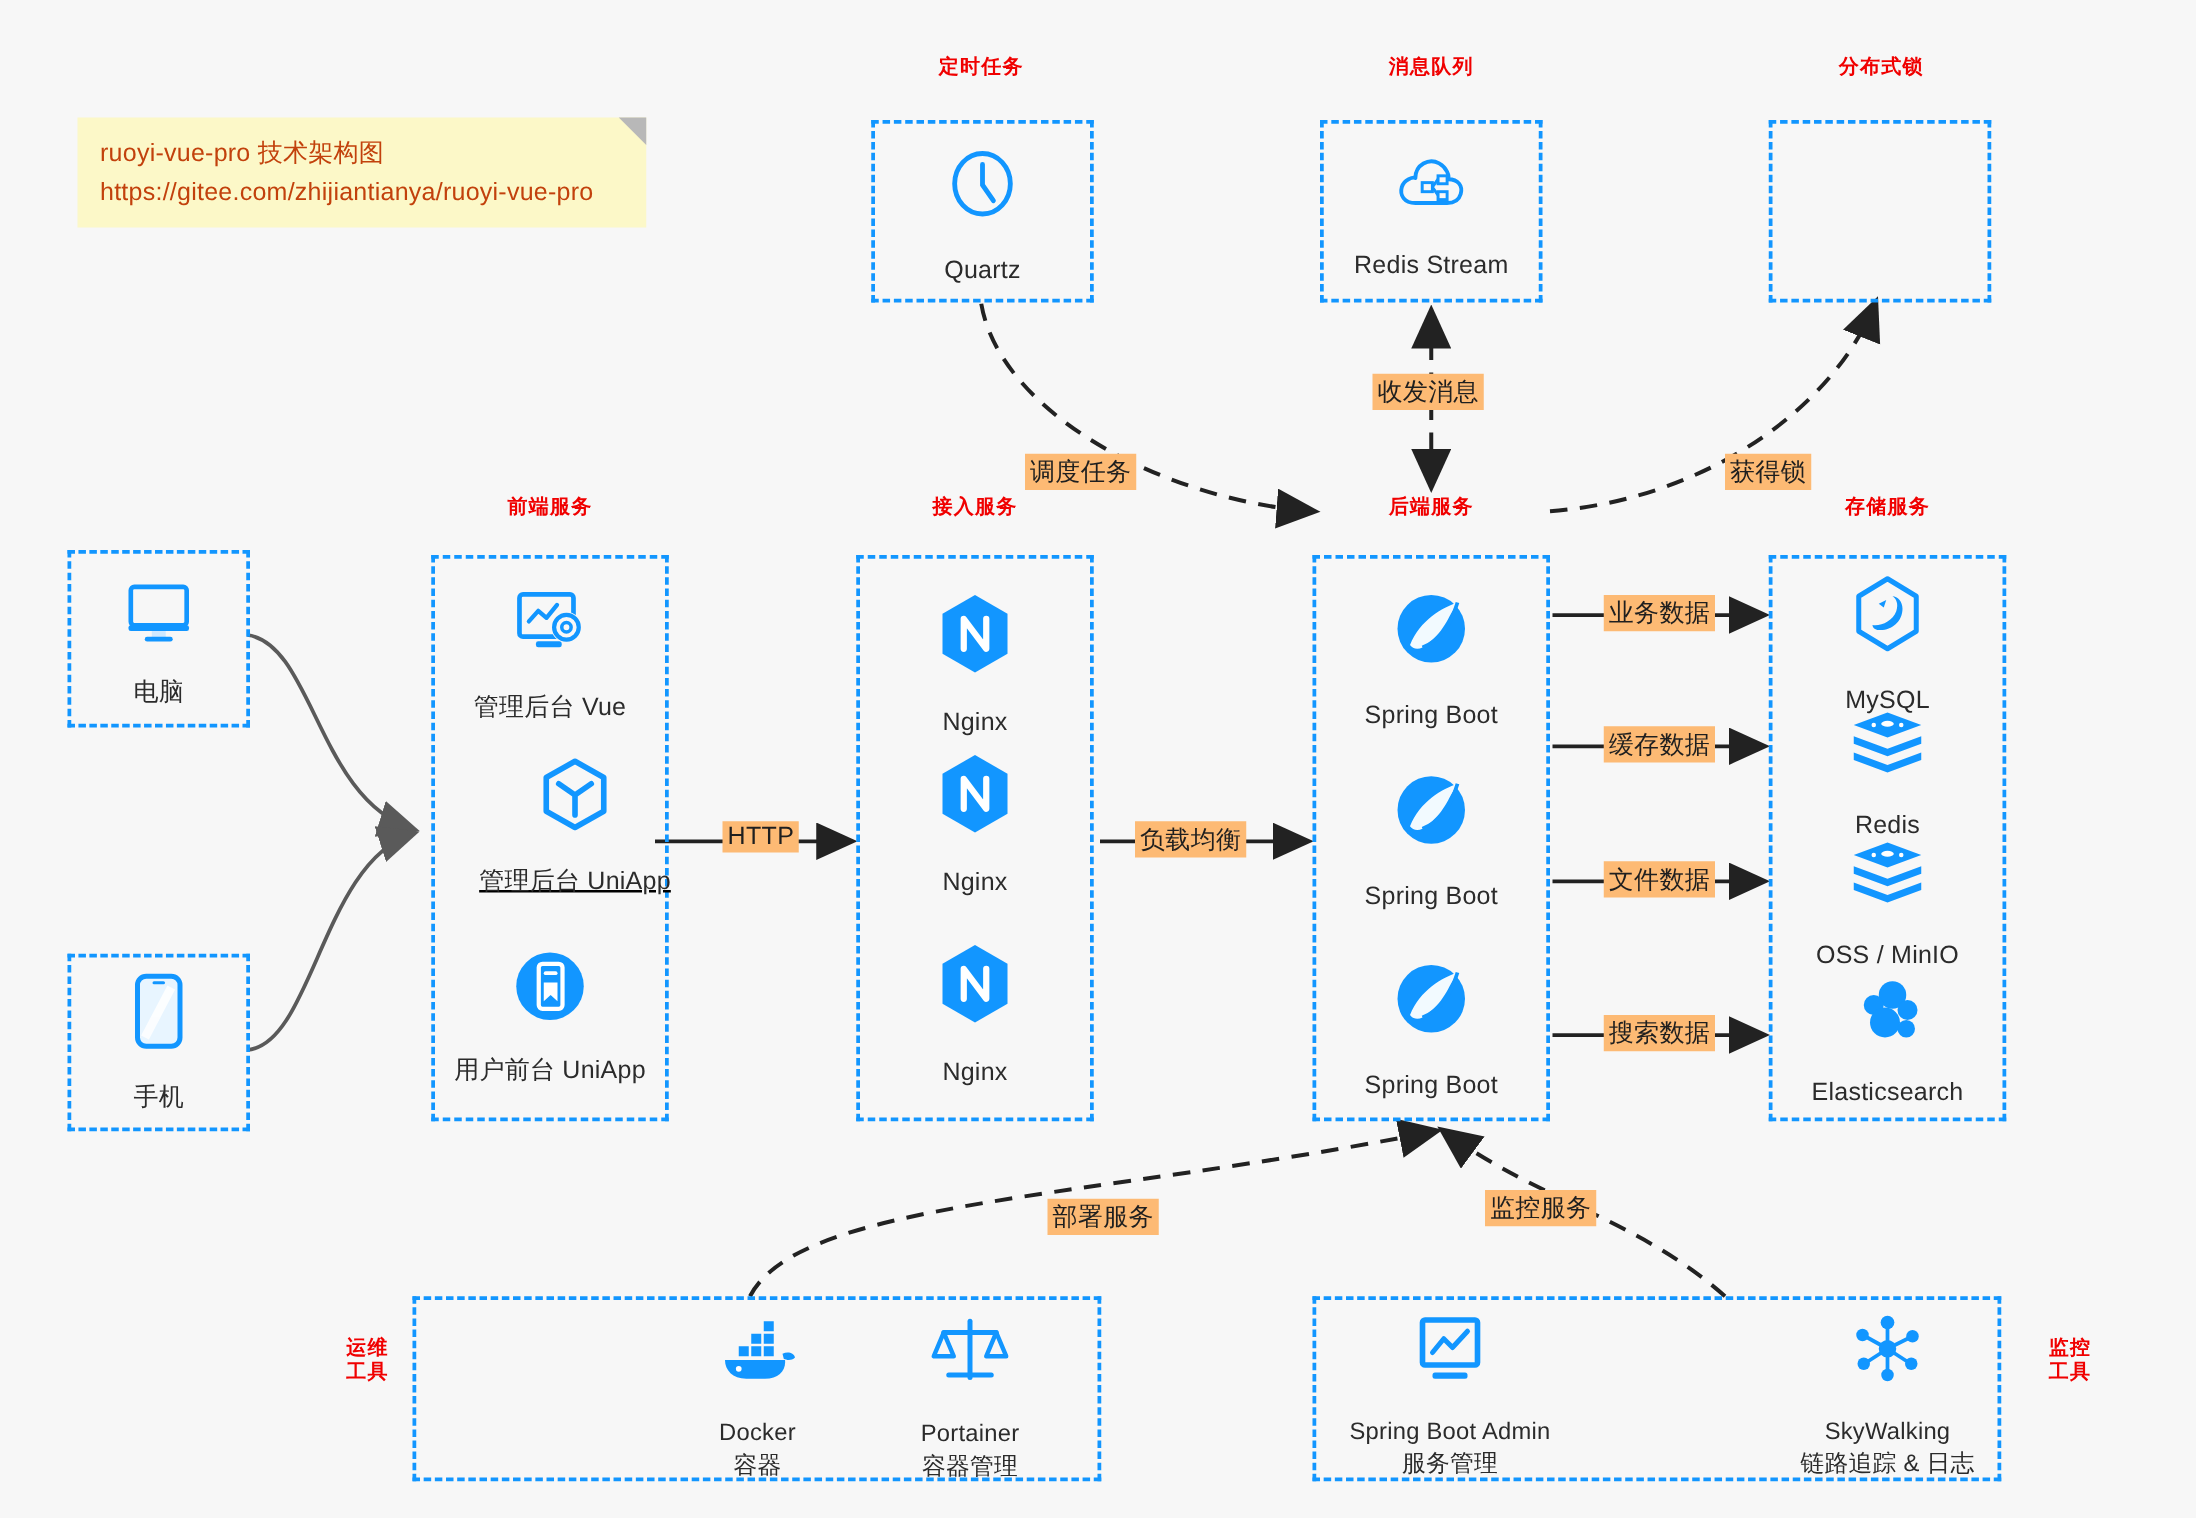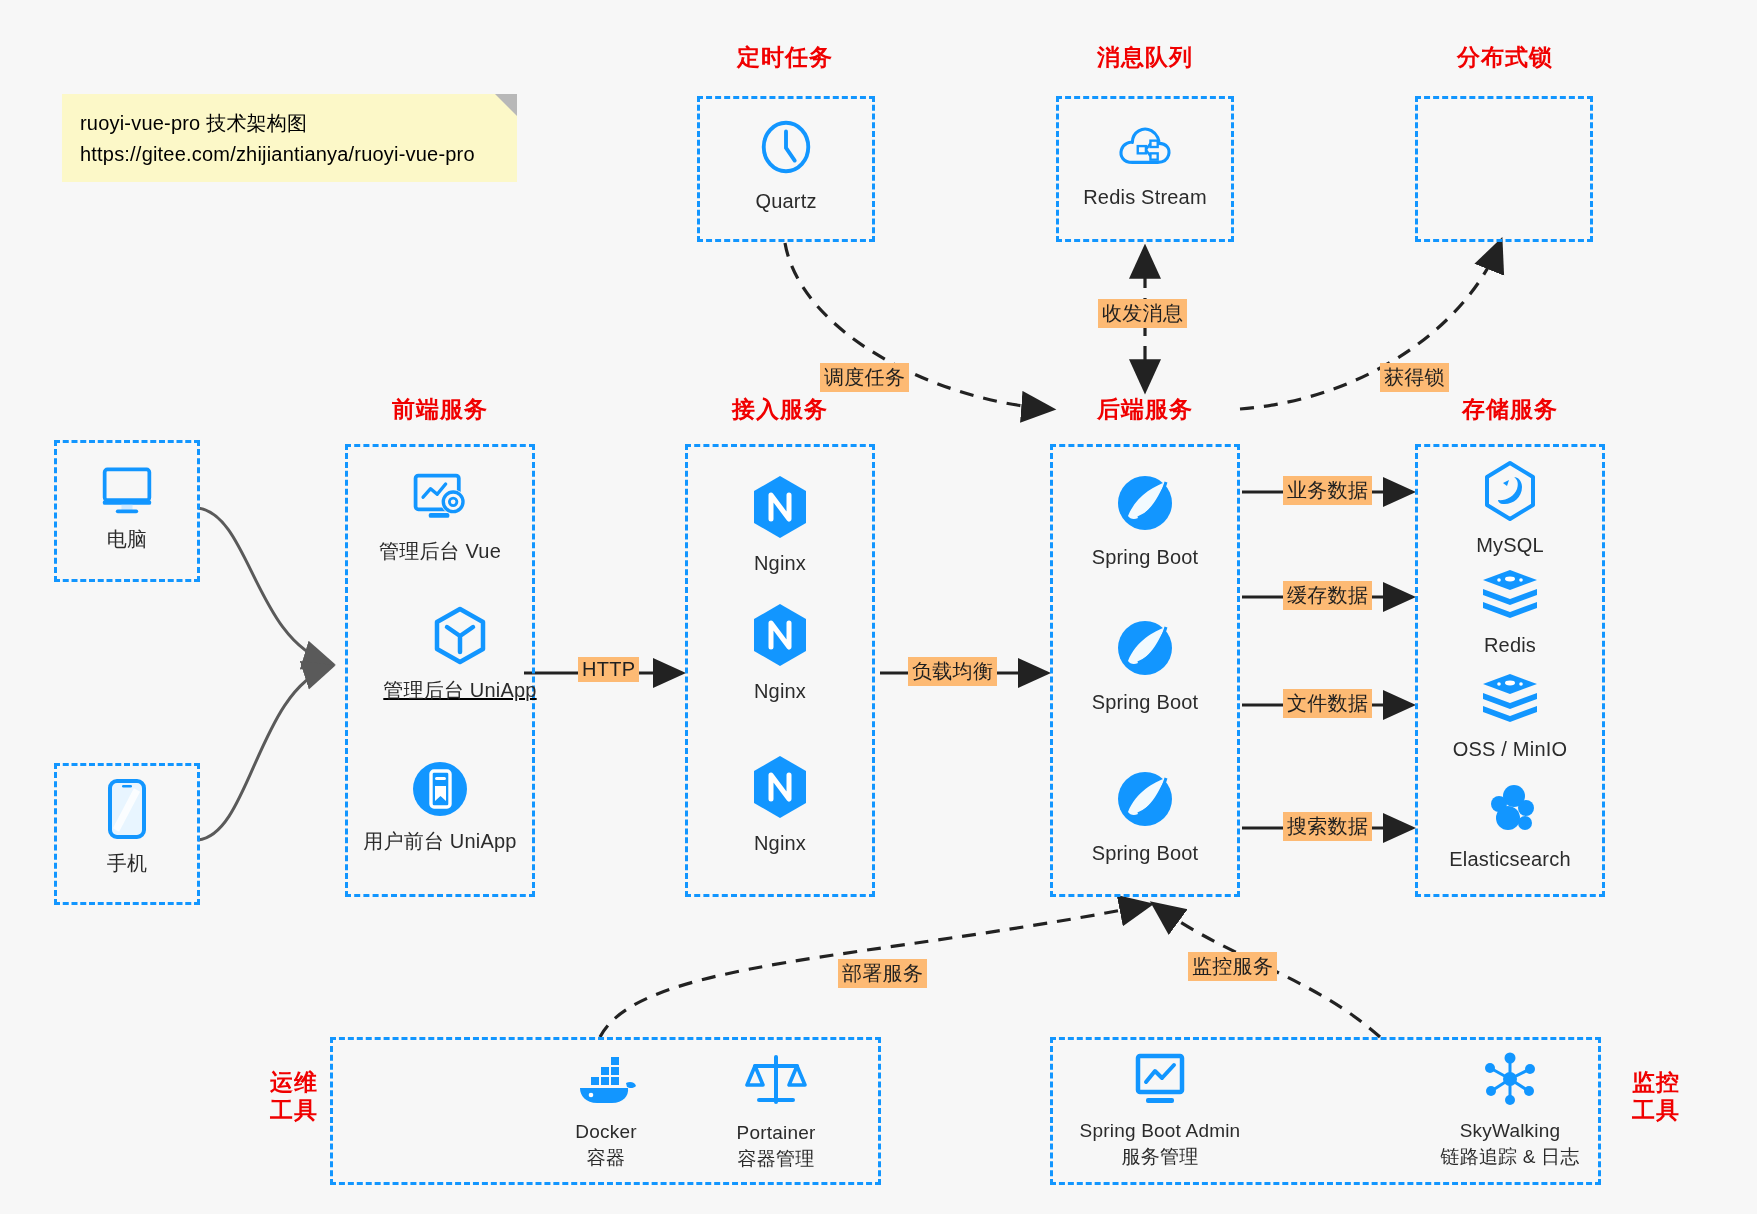--- a/index.html
+++ b/index.html
@@ -21,21 +21,21 @@
     z-index: 1;
   }
 
   
   .note {
     position: absolute;
     background: #fcf8c8;
     box-sizing: border-box;
     padding: 14px 18px 12px 18px;
     font-size: 20px;
-    color: #000000;
+    color: #c2410c;
     line-height: 1.55;
     letter-spacing: .2px;
     z-index: 3;
   }
   .note .fold {
     position: absolute; right: 0; top: 0;
     width: 0; height: 0;
     border-left: 22px solid transparent;
     border-top: 22px solid #b8b8b8;
   }
@@ -45,40 +45,40 @@
     position: absolute;
     border: 3px dashed #1296ff;
     box-sizing: border-box;
     background: transparent;
     z-index: 2;
   }
   .grp-title {
     position: absolute;
     color: #f00000;
     font-weight: bold;
-    font-size: 23px;
+    font-size: 16px;
     letter-spacing: 1px;
     white-space: pre-line;
     text-align: center;
     z-index: 4;
     line-height: 1.2;
   }
 
   
   .node {
     position: absolute;
     display: flex;
     flex-direction: column;
     align-items: center;
     justify-content: flex-start;
     z-index: 3;
   }
   .node .ico { display:block; }
   .node .lbl {
-    margin-top: 6px;
+    margin-top: 20px;
     font-size: 20px;
     color: #2b2b2b;
     text-align: center;
     white-space: pre-line;
     line-height: 1.35;
     letter-spacing: .2px;
   }
   .node .lbl.small { font-size: 19px; }
 
   

